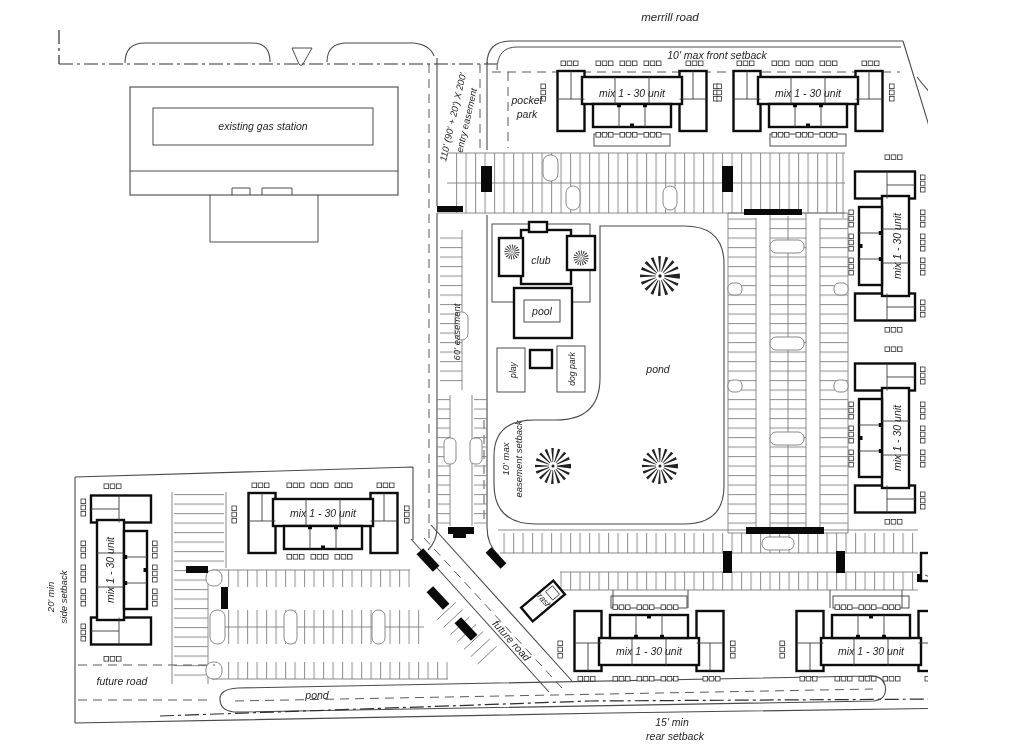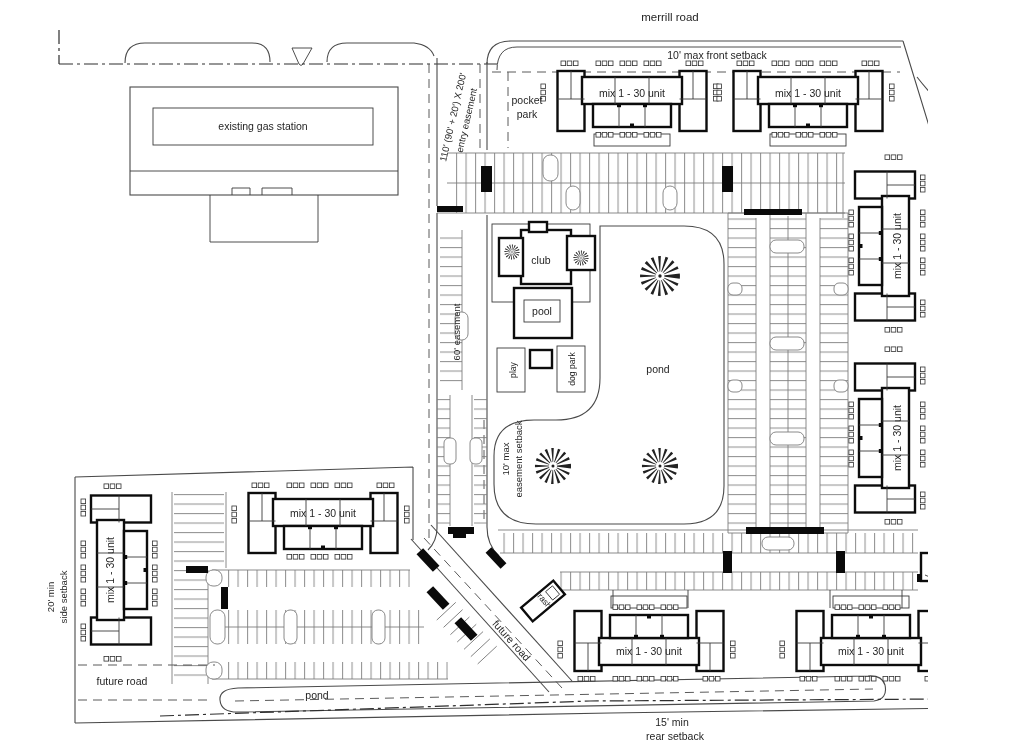--- a/index.html
+++ b/index.html
@@ -1,16 +1,16 @@
 <!DOCTYPE html>
 <html><head>
 <meta charset="utf-8">
 <style>
   html,body{margin:0;padding:0;background:#ffffff;}
-  .stage{width:928px;height:749px;position:relative;background:#fff;overflow:hidden;}
+  .stage{width:928px;height:749px;position:relative;background:#fff;overflow:hidden;font-style:italic;}
   svg{display:block;}
   text{font-family:"Liberation Sans",sans-serif;fill:#1f1f1f;}
   .ln{stroke:#4a4a4a;stroke-width:1.1;fill:none;}
   .lt{stroke:#7d7d7d;stroke-width:0.9;fill:none;}
   .bd{stroke:#0c0c0c;stroke-width:2.4;fill:#fff;}
   .tn{stroke:#3a3a3a;stroke-width:0.9;fill:none;}
   .dsh{stroke:#5a5a5a;stroke-width:1;fill:none;stroke-dasharray:9 6;}
   .ddot{stroke:#2e2e2e;stroke-width:1.2;fill:none;stroke-dasharray:14 4 3 4;}
   .blk{fill:#0a0a0a;stroke:none;}
   .isl{fill:#fff;stroke:#7d7d7d;stroke-width:0.9;}

